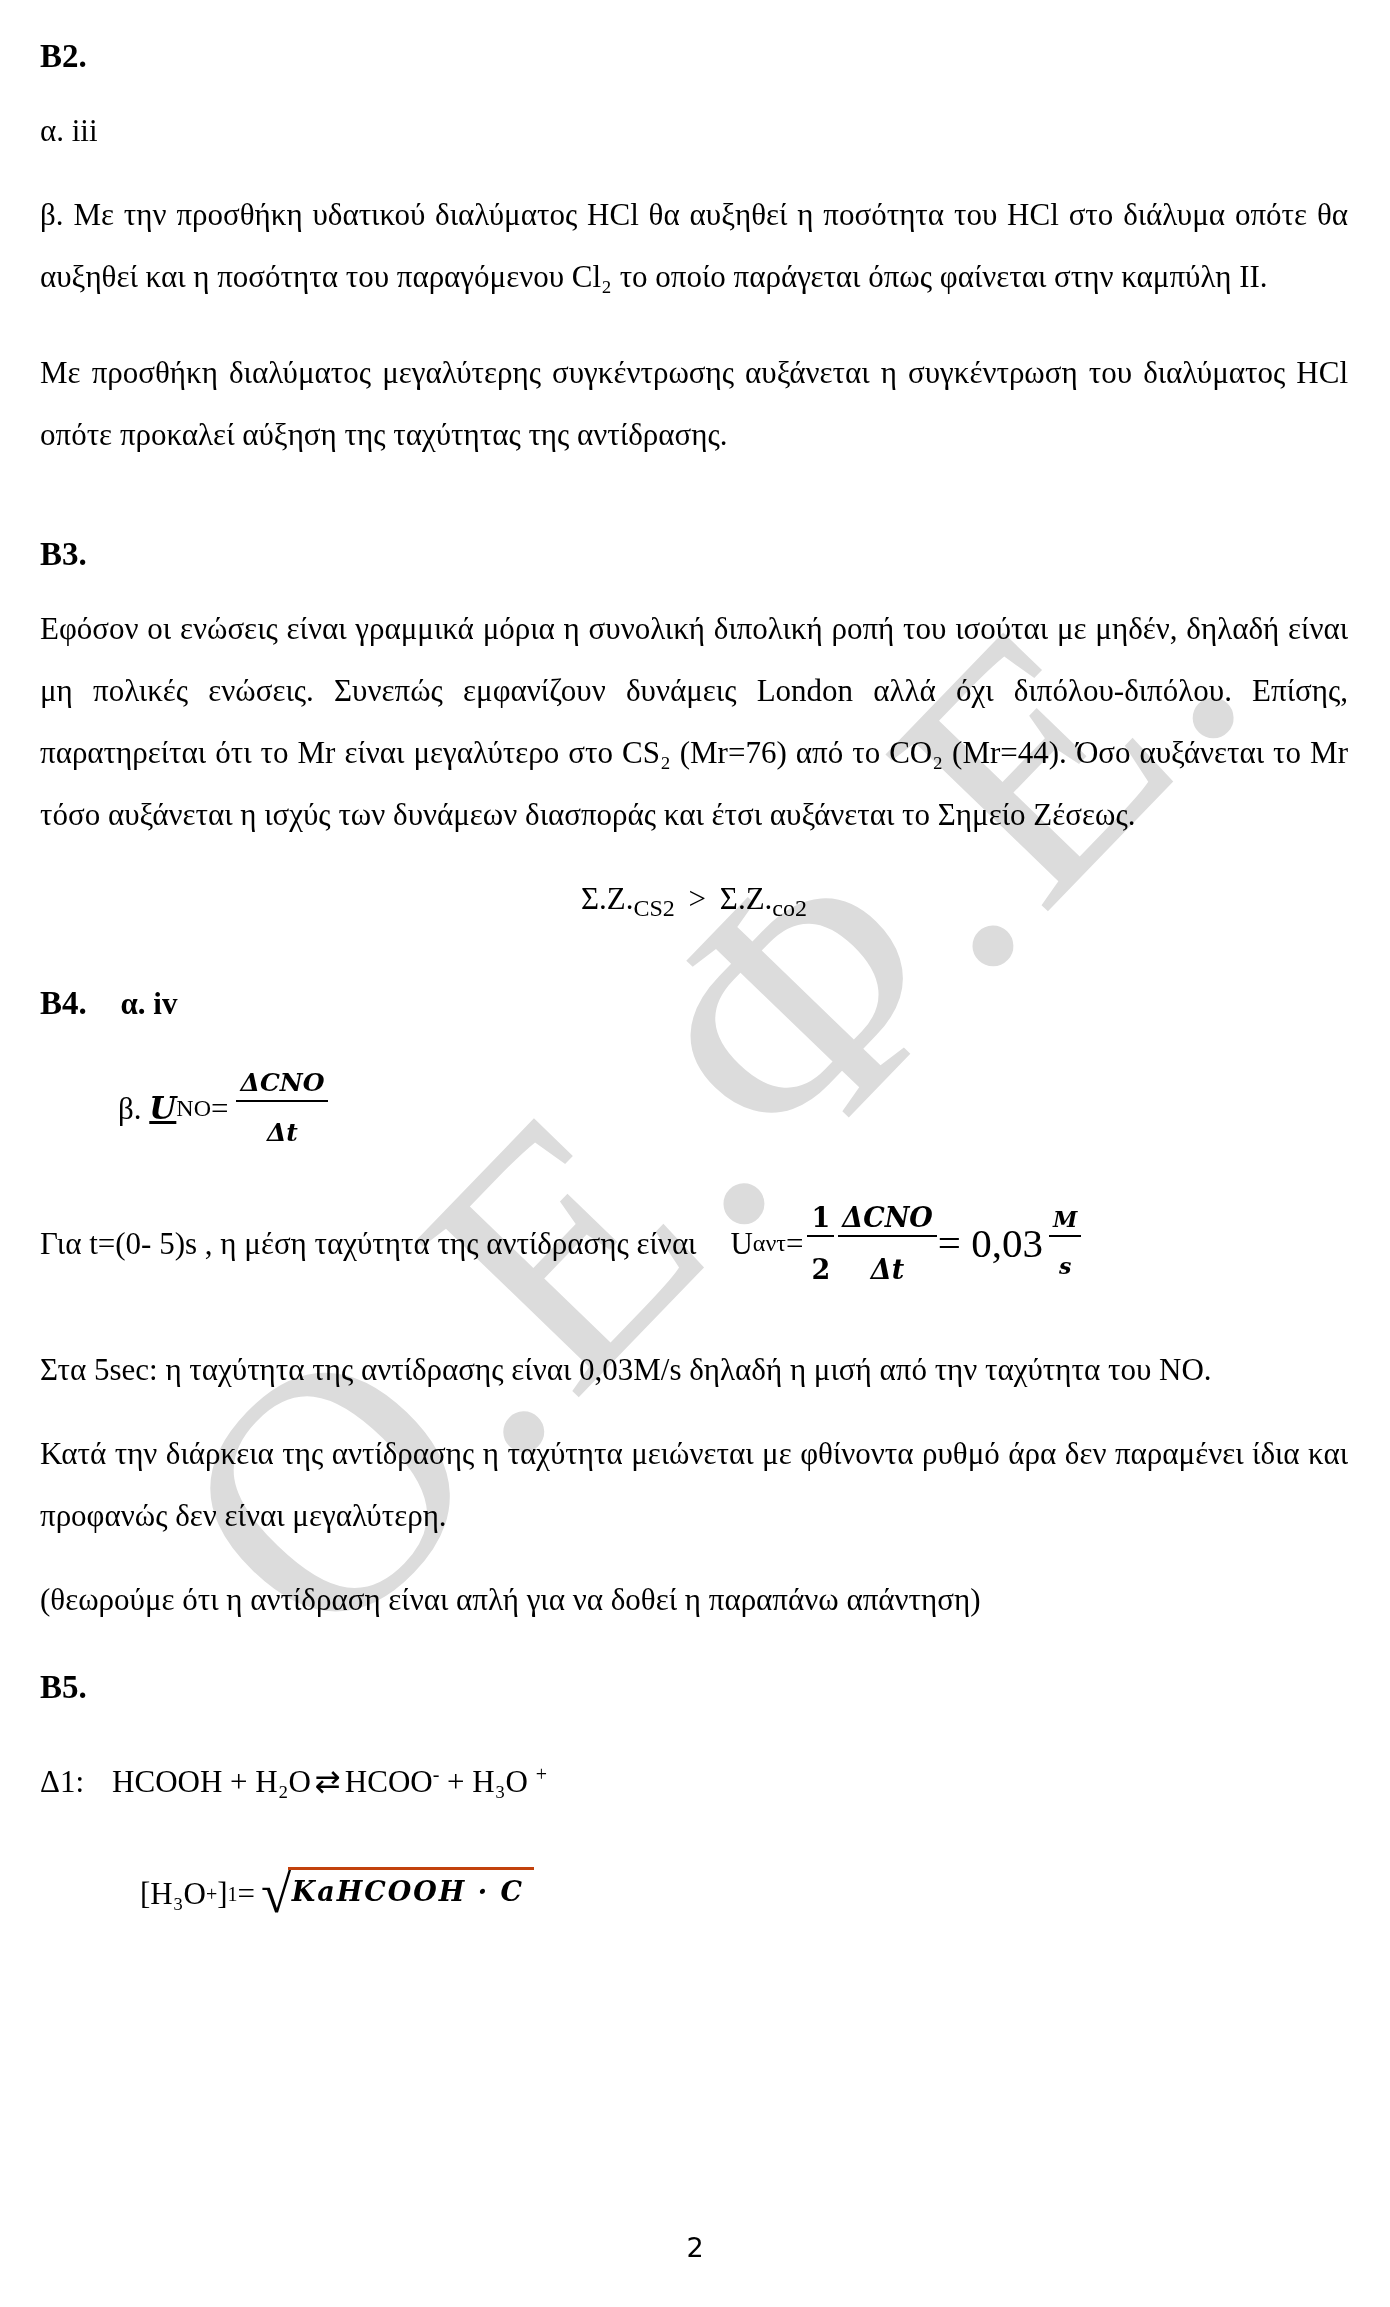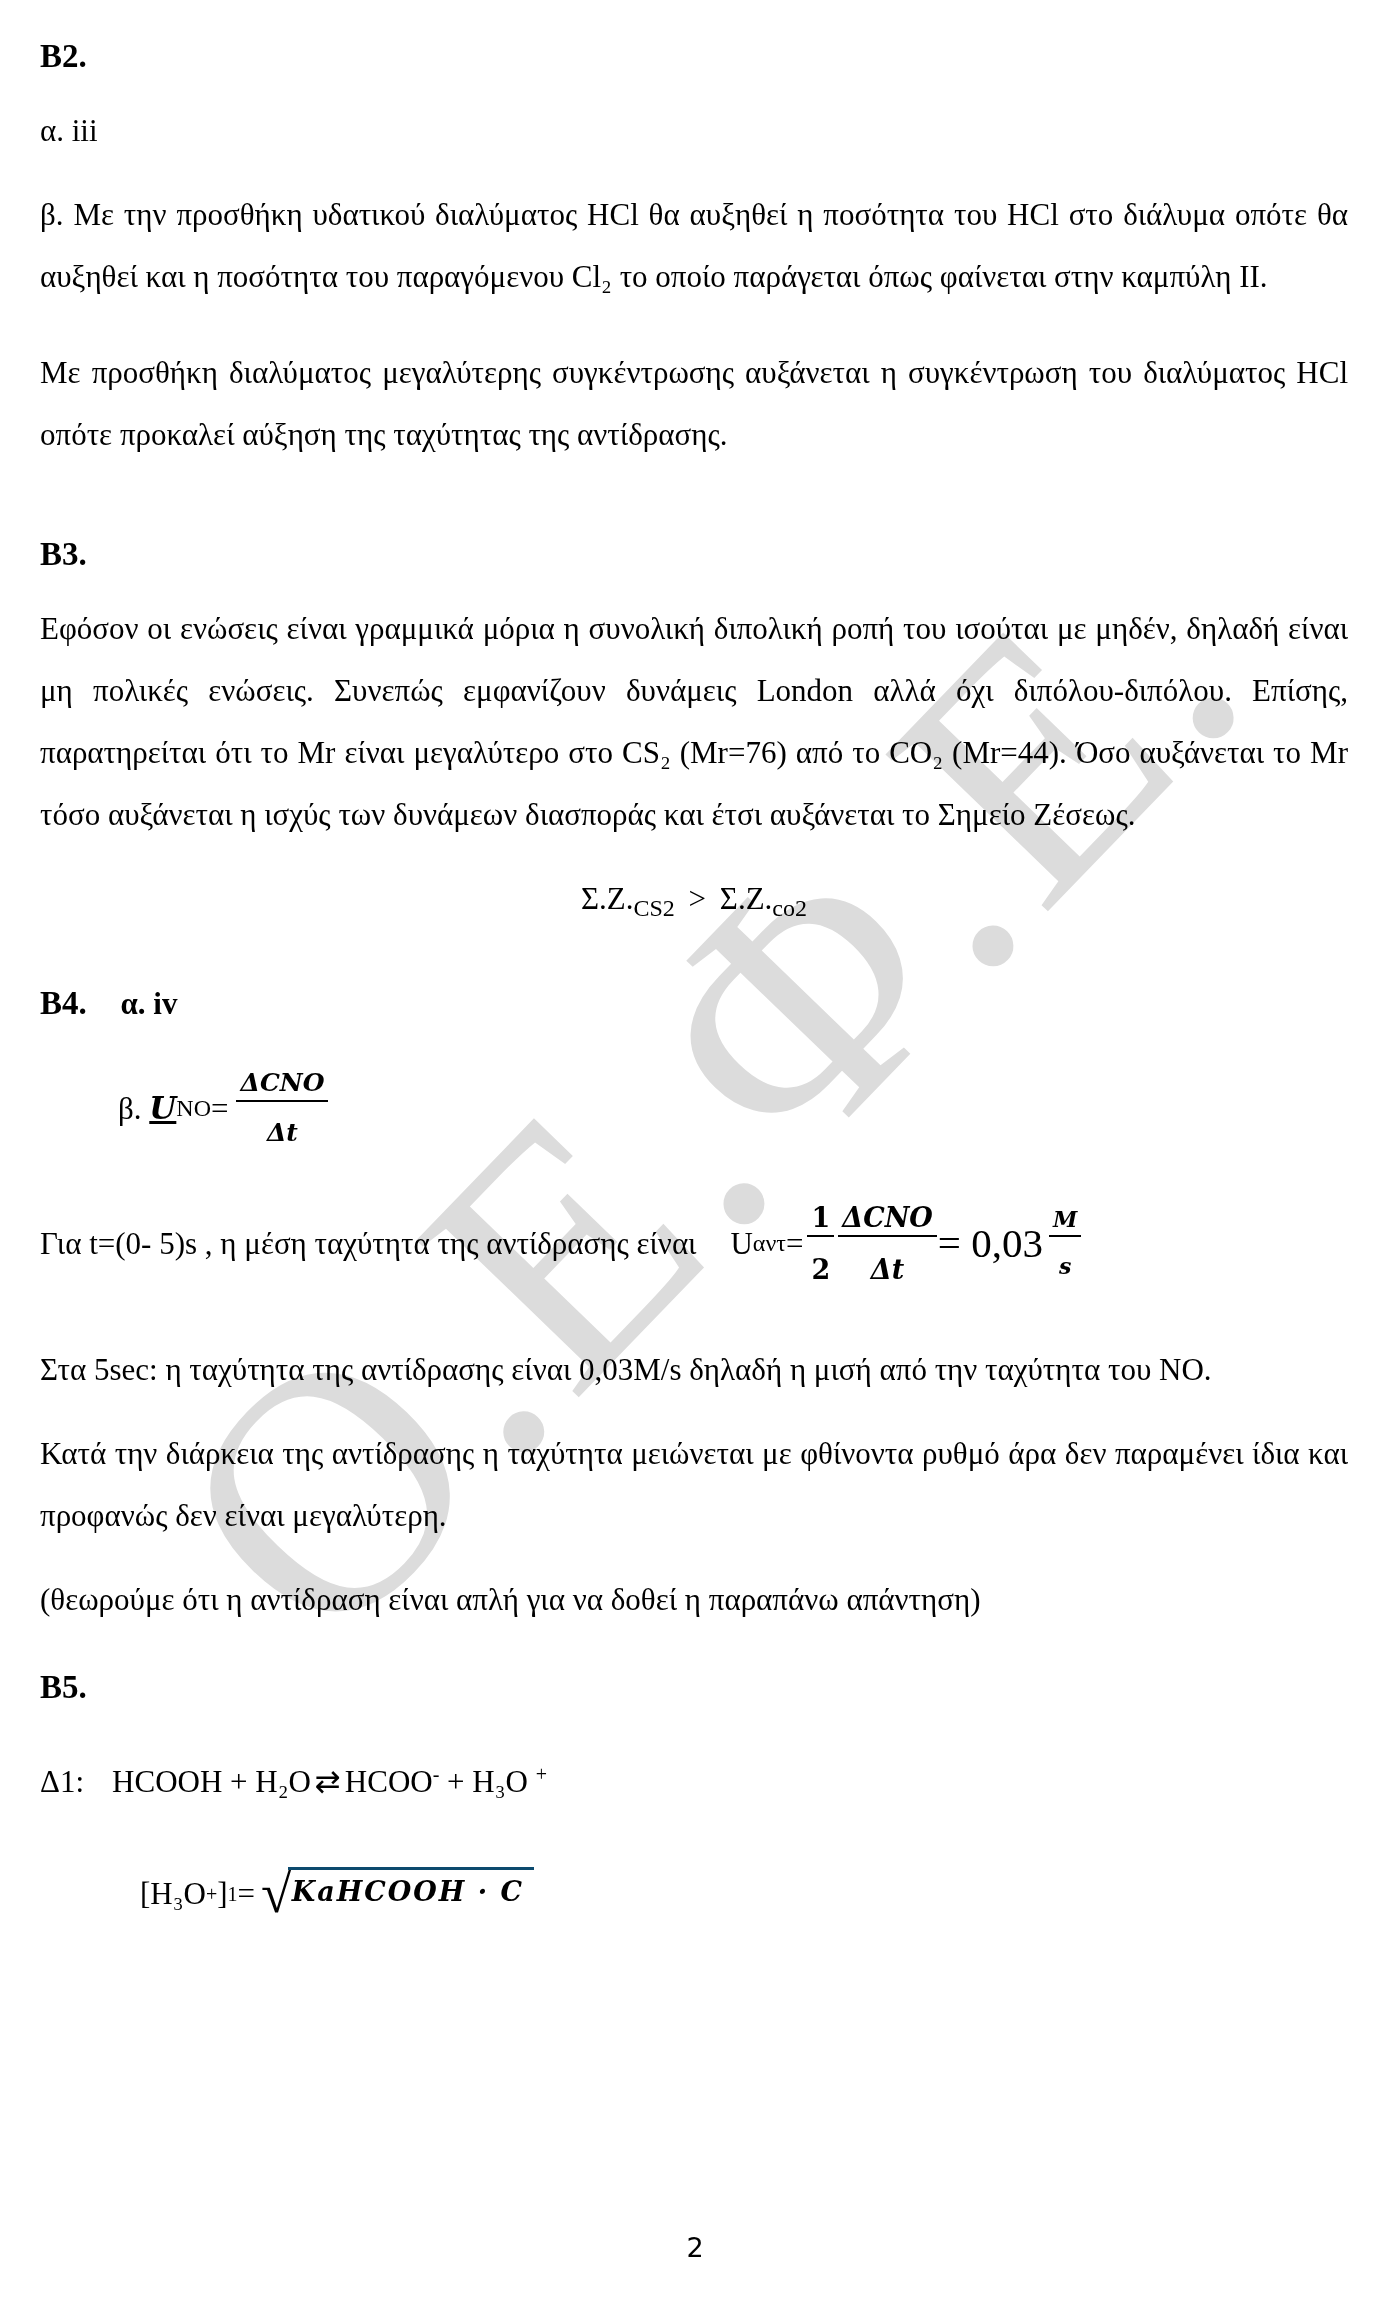--- a/index.html
+++ b/index.html
@@ -74,21 +74,21 @@
   .frac-cno  { font-size:27px; margin-left:4px; }
   .frac-unit { font-size:22px; margin-left:6px; }
   .uavg-intro { margin-right:34px; }
   .u-underline { text-decoration:underline; }
   .eq-gap { margin:0 6px; }
   .result-txt { margin-left:1px; font-size:41px; }
   .radical { display:inline-flex; align-items:flex-start; margin-left:6px; }
   .rad-sign { font-size:56px; line-height:0.95; font-weight:normal; }
   .rad-content {
     display:inline-block;
-    border-top:3px solid #0c4a6e;
+    border-top:3px solid #c2410c;
     padding:6px 10px 0 4px;
     margin-left:-4px;
     font-size:27px;
     letter-spacing:2px;
   }
   .arrow-glyph { font-family:"DejaVu Sans",sans-serif; margin:0 4px; }
   .d1-label { margin-right:28px; }
   .page-number {
     position:absolute;
     bottom:44px; left:0;

